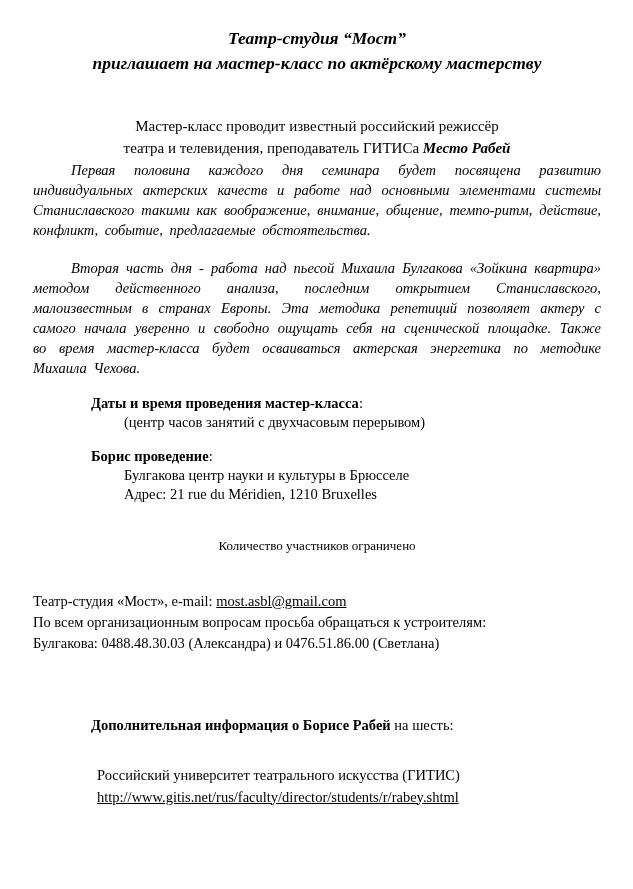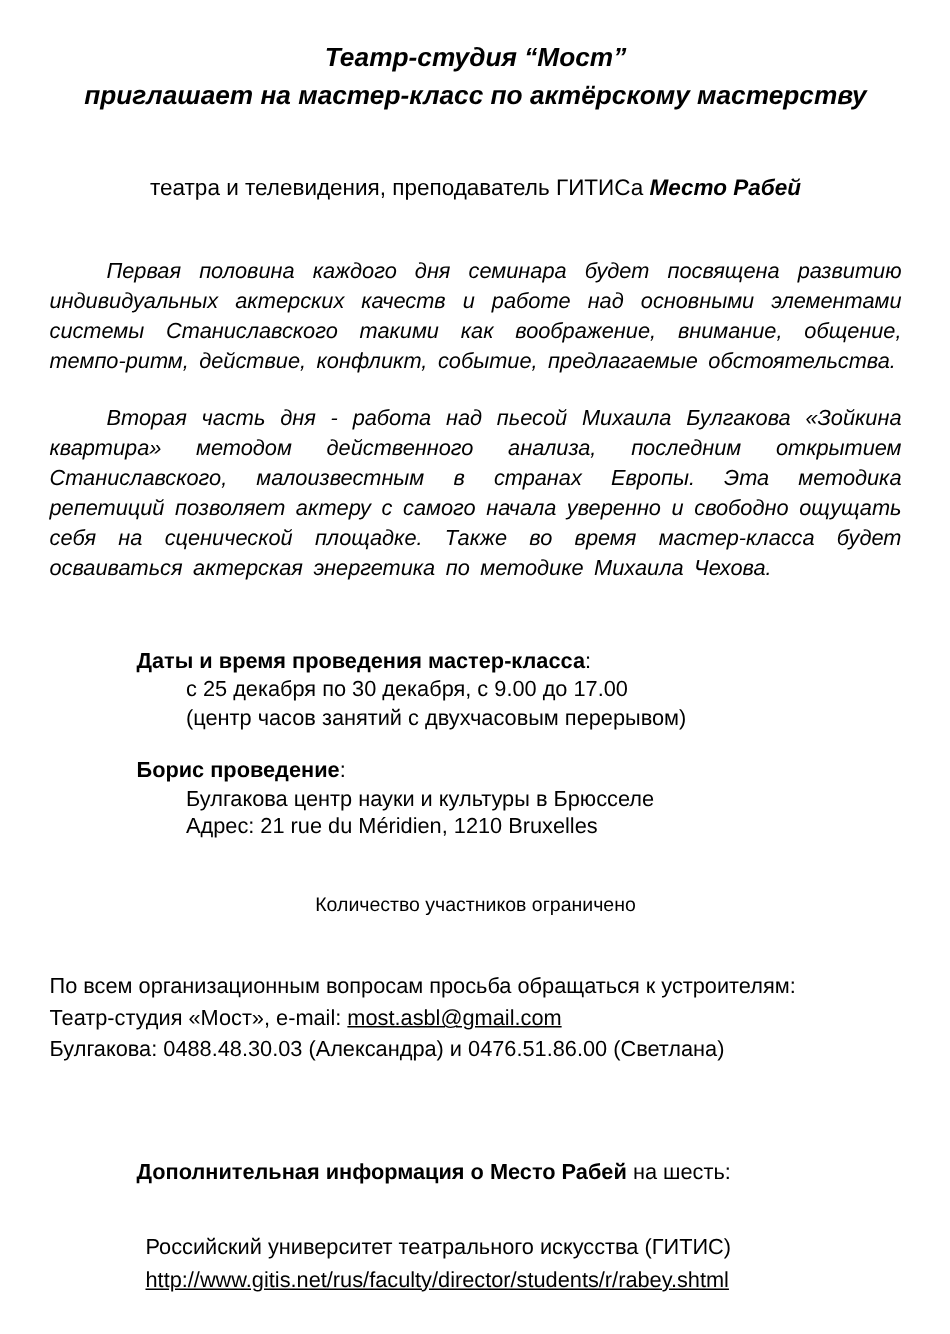--- a/index.html
+++ b/index.html
@@ -2,21 +2,21 @@
 <html><head>
 <meta charset="utf-8">
 <style>
   * { margin: 0; padding: 0; box-sizing: border-box; }
   html, body { background: #ffffff; }
   .page {
     position: relative;
     width: 633px;
     height: 889px;
     background: #ffffff;
-    font-family: Liberation Sans, sans-serif;
+    font-family: Liberation Serif, serif;
     color: #000000;
     font-size: 14px;
     line-height: 1.3;
     overflow: hidden;
     padding: 26px 32px 0 33px;
   }
   .title {
     text-align: center;
     font-weight: bold;
     font-style: italic;
@@ -31,23 +31,23 @@
   }
   .intro .bold-it { font-weight: bold; font-style: italic; }
   .body-par {
     font-style: italic;
     text-align: justify;
     text-indent: 38px;
     font-size: 14.5px;
     line-height: 1.38;
     word-spacing: 3px;
   }
-  .par1 { margin-top: 34px; }
+  .par1 { }
   .par2 { margin-top: 18px; }
-  .details { margin-top: 43px; font-size: 14.5px; }
+  .details { margin-top: 16px; font-size: 14.5px; }
   .detail-label { font-weight: bold; }
   .detail-block { margin-left: 58px; margin-top: 16px; }
   .detail-lines { margin-left: 33px; }
   .participants {
     text-align: center;
     margin-top: 34px;
     font-size: 13px;
   }
   .contacts {
     margin-top: 36px;
@@ -68,57 +68,57 @@
 <body>
 
 <div class="page">
 
   <div class="title">
     <div>Театр-студия “Мост”</div>
     <div>приглашает на мастер-класс по актёрскому мастерству</div>
   </div>
 
   <div class="intro">
+    <div>Мастер-класс проводит известный российский режиссёр</div>
     <div><span>театра и телевидения, преподаватель ГИТИСа </span><span class="bold-it">Место Рабей</span></div>
   </div>
 
   <p class="body-par par1">Первая половина каждого дня семинара будет посвящена развитию индивидуальных актерских качеств и работе над основными элементами системы Станиславского такими как воображение, внимание, общение, темпо-ритм, действие, конфликт, событие, предлагаемые обстоятельства.</p>
 
   <p class="body-par par2">Вторая часть дня - работа над пьесой Михаила Булгакова «Зойкина квартира» методом действенного анализа, последним открытием Станиславского, малоизвестным в странах Европы. Эта методика репетиций позволяет актеру с самого начала уверенно и свободно ощущать себя на сценической площадке. Также во время мастер-класса будет осваиваться актерская энергетика по методике Михаила Чехова.</p>
 
   <div class="details">
 
     <div class="detail-block" style="margin-top:0;">
       <div><span class="detail-label">Даты и время проведения мастер-класса</span><span>:</span></div>
       <div class="detail-lines">
-        <div>с 25 декабря по 30 декабря, с 9.00 до 17.00</div>
         <div>(центр часов занятий с двухчасовым перерывом)</div>
       </div>
     </div>
 
     <div class="detail-block">
       <div><span class="detail-label">Борис проведение</span><span>:</span></div>
       <div class="detail-lines">
         <div>Булгакова центр науки и культуры в Брюсселе</div>
         <div>Адрес: 21 rue du Méridien, 1210 Bruxelles</div>
       </div>
     </div>
 
   </div>
 
   <div class="participants">Количество участников ограничено</div>
 
   <div class="contacts">
+    <div><span>Театр-студия «Мост», e-mail: </span><a class="doc-link">most.asbl@gmail.com</a></div>
     <div>По всем организационным вопросам просьба обращаться к устроителям:</div>
-    <div><span>Театр-студия «Мост», e-mail: </span><a class="doc-link">most.asbl@gmail.com</a></div>
     <div>Булгакова: 0488.48.30.03 (Александра) и 0476.51.86.00 (Светлана)</div>
   </div>
 
   <div class="more-info">
-    <div class="more-info-heading"><span class="bold">Дополнительная информация о Место Рабей</span><span> на шесть:</span></div>
+    <div class="more-info-heading"><span class="bold">Дополнительная информация о Борисе Рабей</span><span> на шесть:</span></div>
 
     <div class="site-block">
       <div>Российский университет театрального искусства (ГИТИС)</div>
       <div><a class="doc-link">http://www.gitis.net/rus/faculty/director/students/r/rabey.shtml</a></div>
     </div>
 
   </div>
 
 </div>
 

